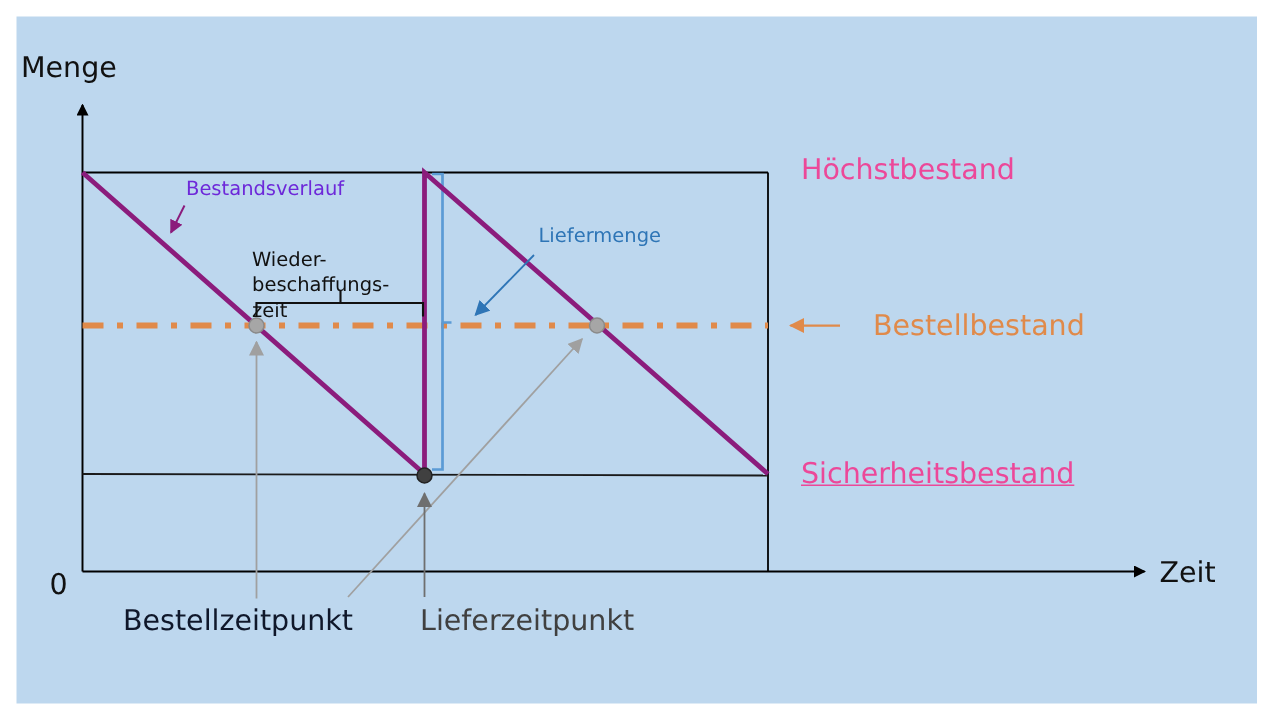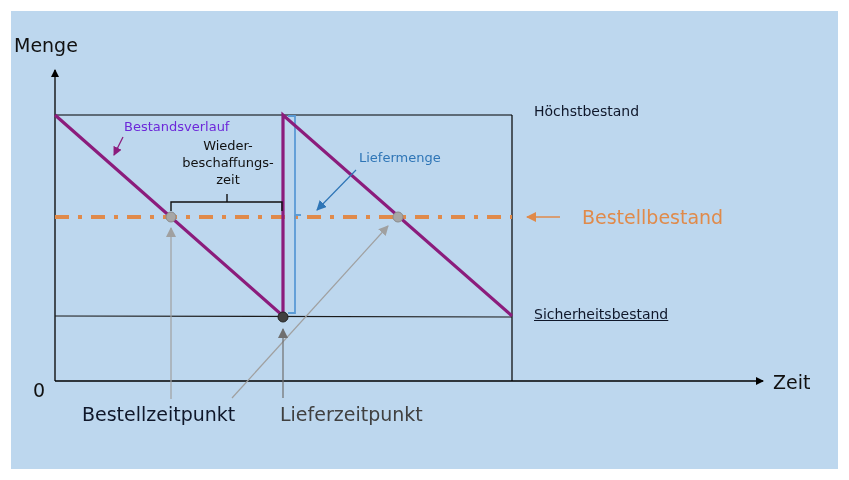--- a/index.html
+++ b/index.html
@@ -1,25 +1,25 @@
 <!DOCTYPE html>
 <html><head>
   <meta charset="utf-8">
   <style>
     html, body { margin: 0; padding: 0; background: #ffffff; }
     body { width: 849px; height: 480px; position: relative; overflow: hidden; font-family: "DejaVu Sans", sans-serif; }
     .panel { position: absolute; left: 11px; top: 11px; width: 827px; height: 458px; background: #bdd7ee; }
     svg.diagram { position: absolute; left: 0; top: 0; }
     .lbl { position: absolute; white-space: nowrap; line-height: 1; }
     .axis-lbl { font-size: 19px; color: #111; }
-    .level-lbl { font-size: 14px; color: #0f172a; }
+    .level-lbl { font-size: 19px; color: #ec4899; }
     .reorder-lbl { font-size: 19px; }
     .time-lbl { font-size: 19px; }
     .small-lbl { font-size: 13px; }
-    .center { text-align: center; }
+    .center { text-align: left; margin-top: 28px; }
   </style>
 </head>
 <body>
 
 <div class="panel"></div>
 
 <svg class="diagram" width="849" height="480" viewBox="0 0 849 480">
   <defs>
     <marker id="arrowBlack" markerWidth="8" markerHeight="8" refX="7" refY="4" orient="auto" markerUnits="userSpaceOnUse">
       <path d="M0,0 L8,4 L0,8 z" fill="#000"></path>

